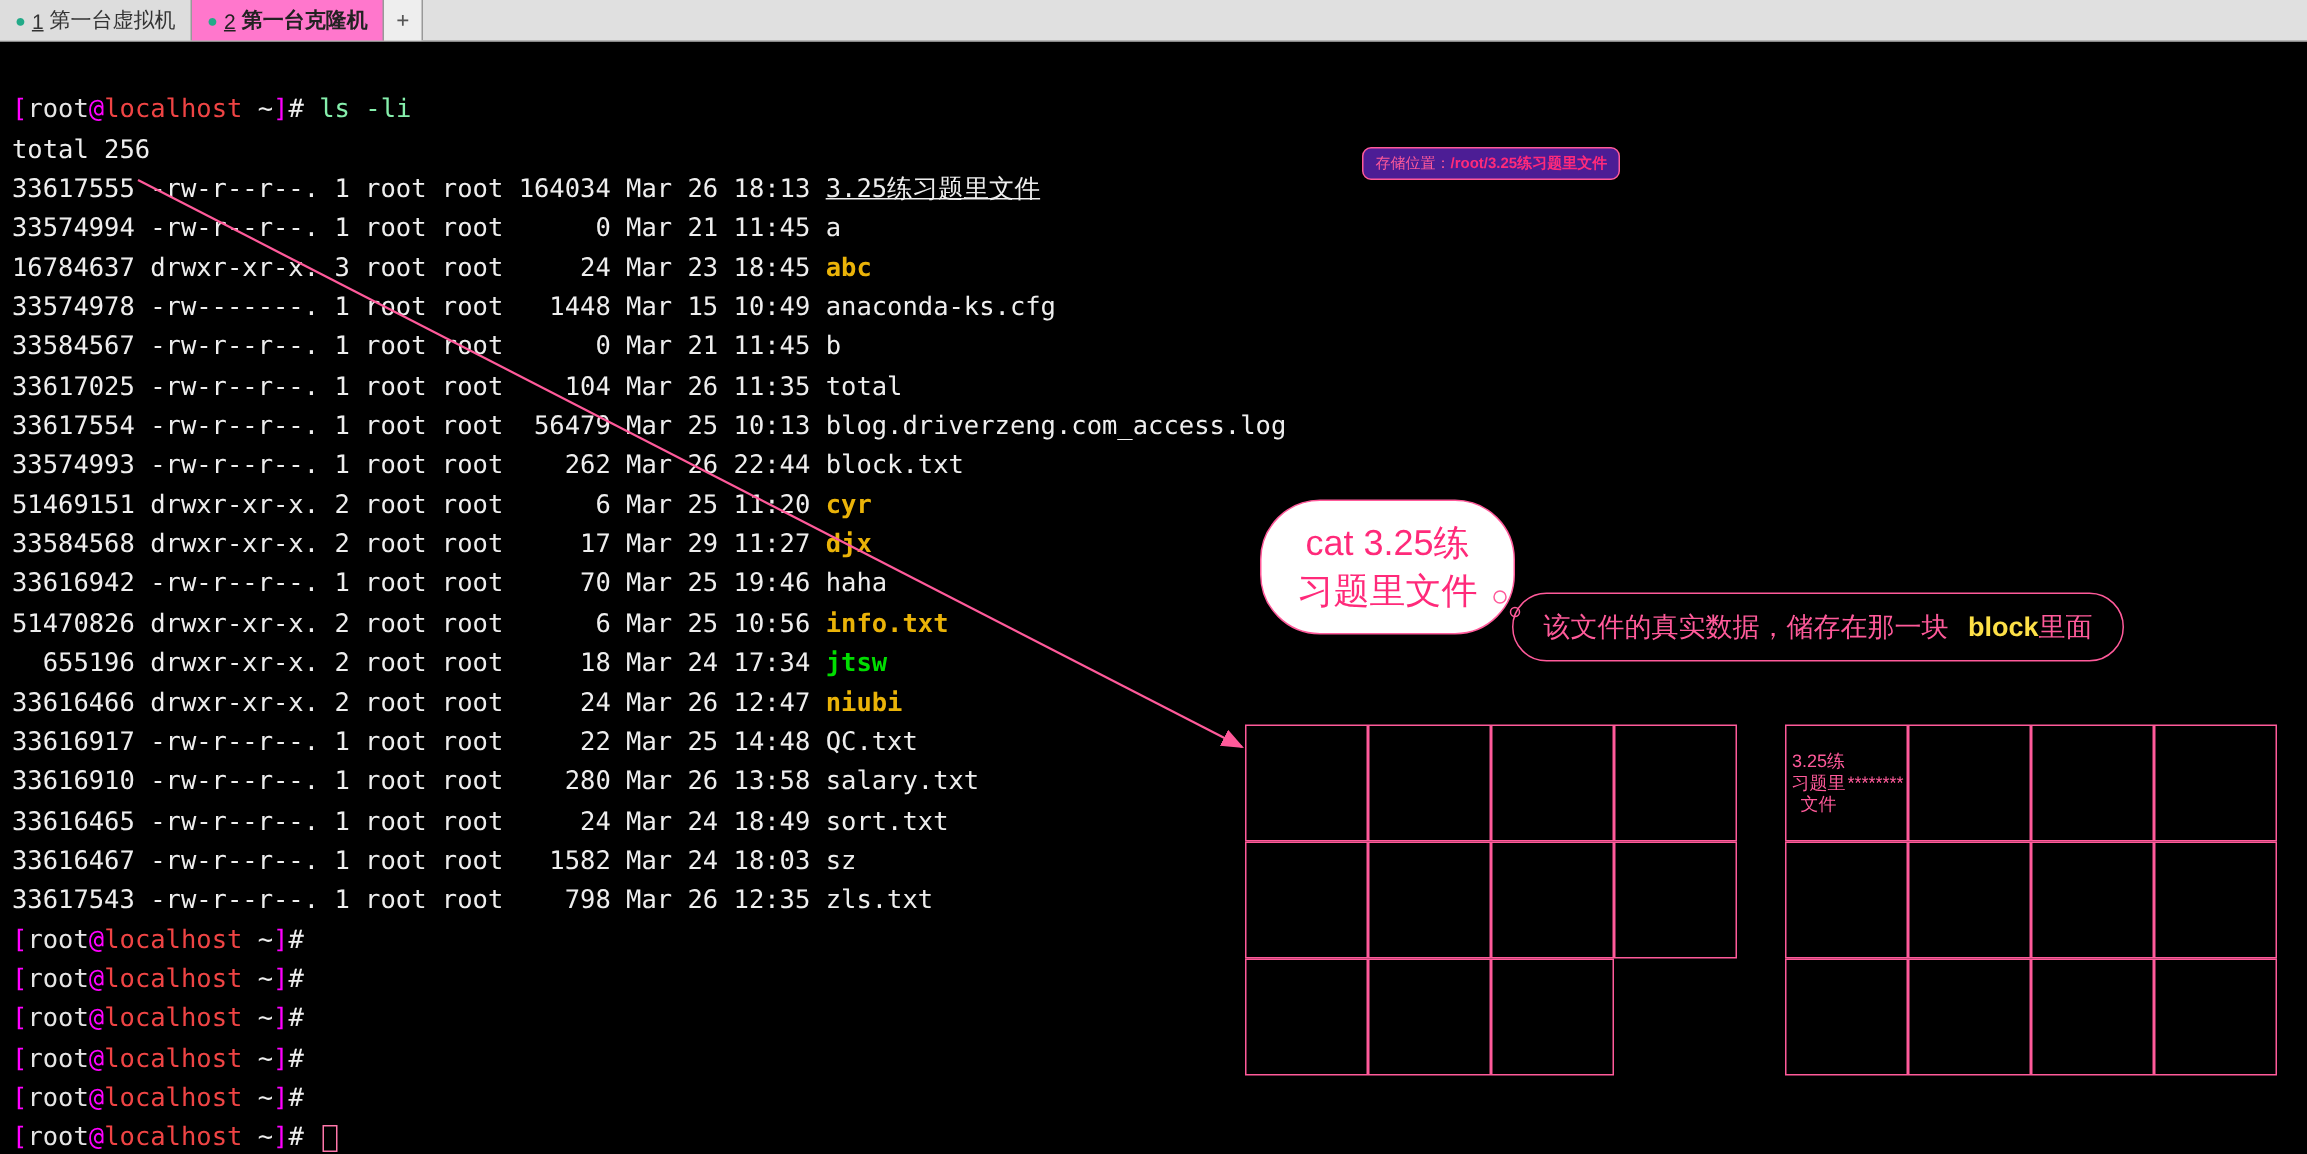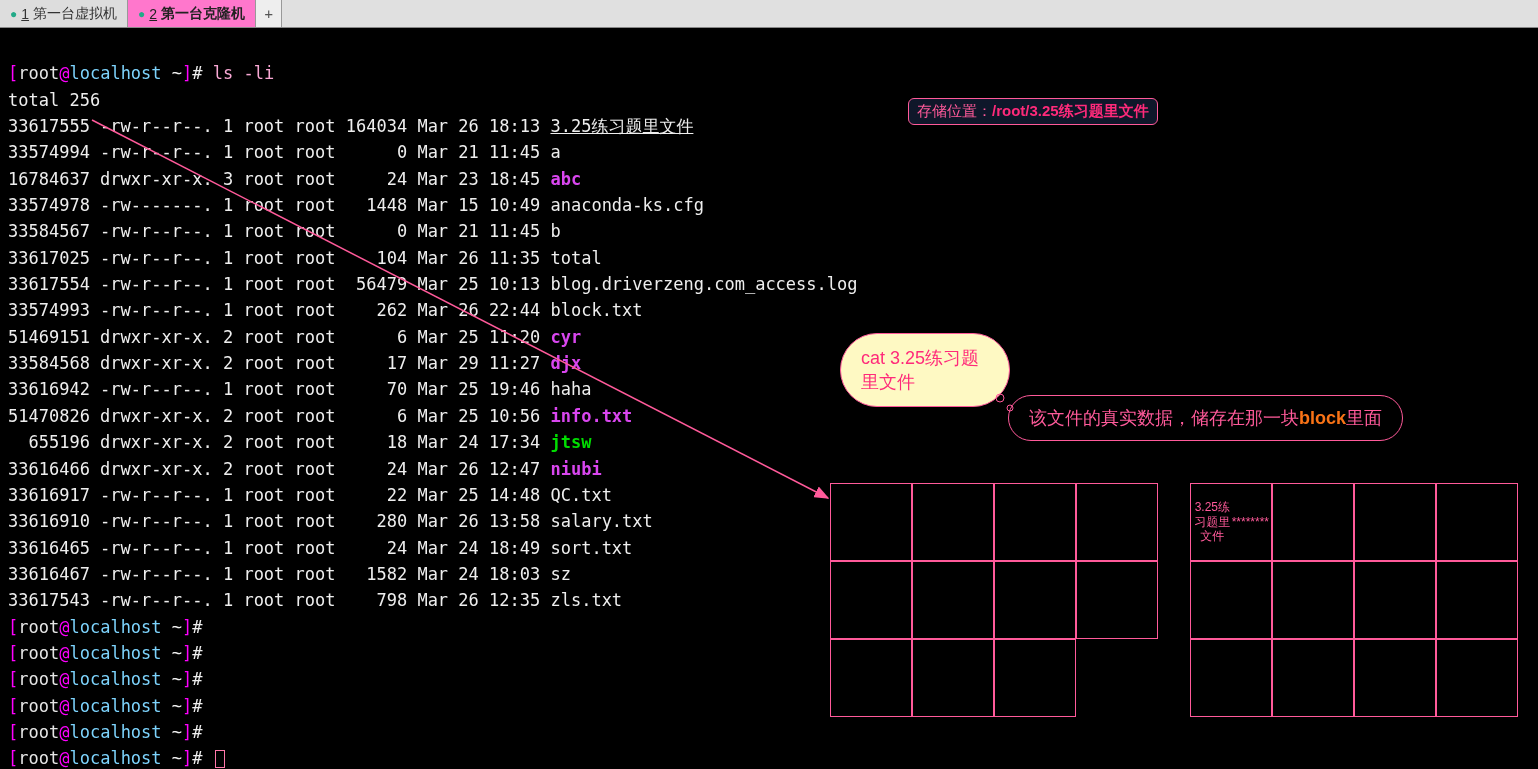--- a/index.html
+++ b/index.html
@@ -49,61 +49,61 @@
   .terminal {
     padding: 6px 8px;
     line-height: 1.55;
     white-space: pre;
     font-size: 17px;
     position: relative;
   }
   .prompt .bracket { color: #f0f; }
   .prompt .user { color: #e5e5e5; }
   .prompt .at { color: #f0f; }
-  .prompt .host { color: #7dd3fc; }
+  .prompt .host { color: #ef4444; }
   .prompt .path { color: #eee; }
   .prompt .hash { color: #eee; }
-  .cmd { color: #f9a8d4; }
+  .cmd { color: #86efac; }
   .row { color: #eee; }
-  .dir { color: #d946ef; font-weight: bold; }
+  .dir { color: #eab308; font-weight: bold; }
   .exe { color: #0d0; font-weight: bold; text-align: right; }
   .hl-file { color: #eee; text-decoration: underline; }
   
   .annot-box {
     position: absolute;
     border: 1.5px solid #ff5a9a;
     border-radius: 6px;
     padding: 3px 8px;
     font-family: sans-serif;
-    font-size: 15px;
+    font-size: 10px;
     color: #ff5a9a;
-    background: #0f172a;
+    background: #4c1d95;
   }
   .bubble {
     position: absolute;
     border: 1.5px solid #ff5a9a;
     border-radius: 40px;
     padding: 12px 20px;
     font-family: sans-serif;
-    font-size: 18px;
+    font-size: 24px;
     color: #ff2a7a;
-    background: #fef9c3;
-    text-align: left;
+    background: #ffffff;
+    text-align: center;
   }
   .bubble-long {
     position: absolute;
     border: 1.5px solid #ff5a9a;
     border-radius: 40px;
     padding: 10px 20px;
     font-family: sans-serif;
     font-size: 18px;
     color: #ff5a9a;
     background: #000;
   }
-  .bubble-long b { color: #f97316; font-weight: bold; }
+  .bubble-long b { color: #fde047; font-weight: bold; margin-left: 13px; }
   .grid-wrap {
     position: absolute;
     display: grid;
     grid-template-columns: repeat(4, 82px);
     grid-template-rows: repeat(3, 78px);
   }
   .grid-wrap .cell {
     border: 1px solid #ff5a9a;
     display: flex;
     align-items: center;

